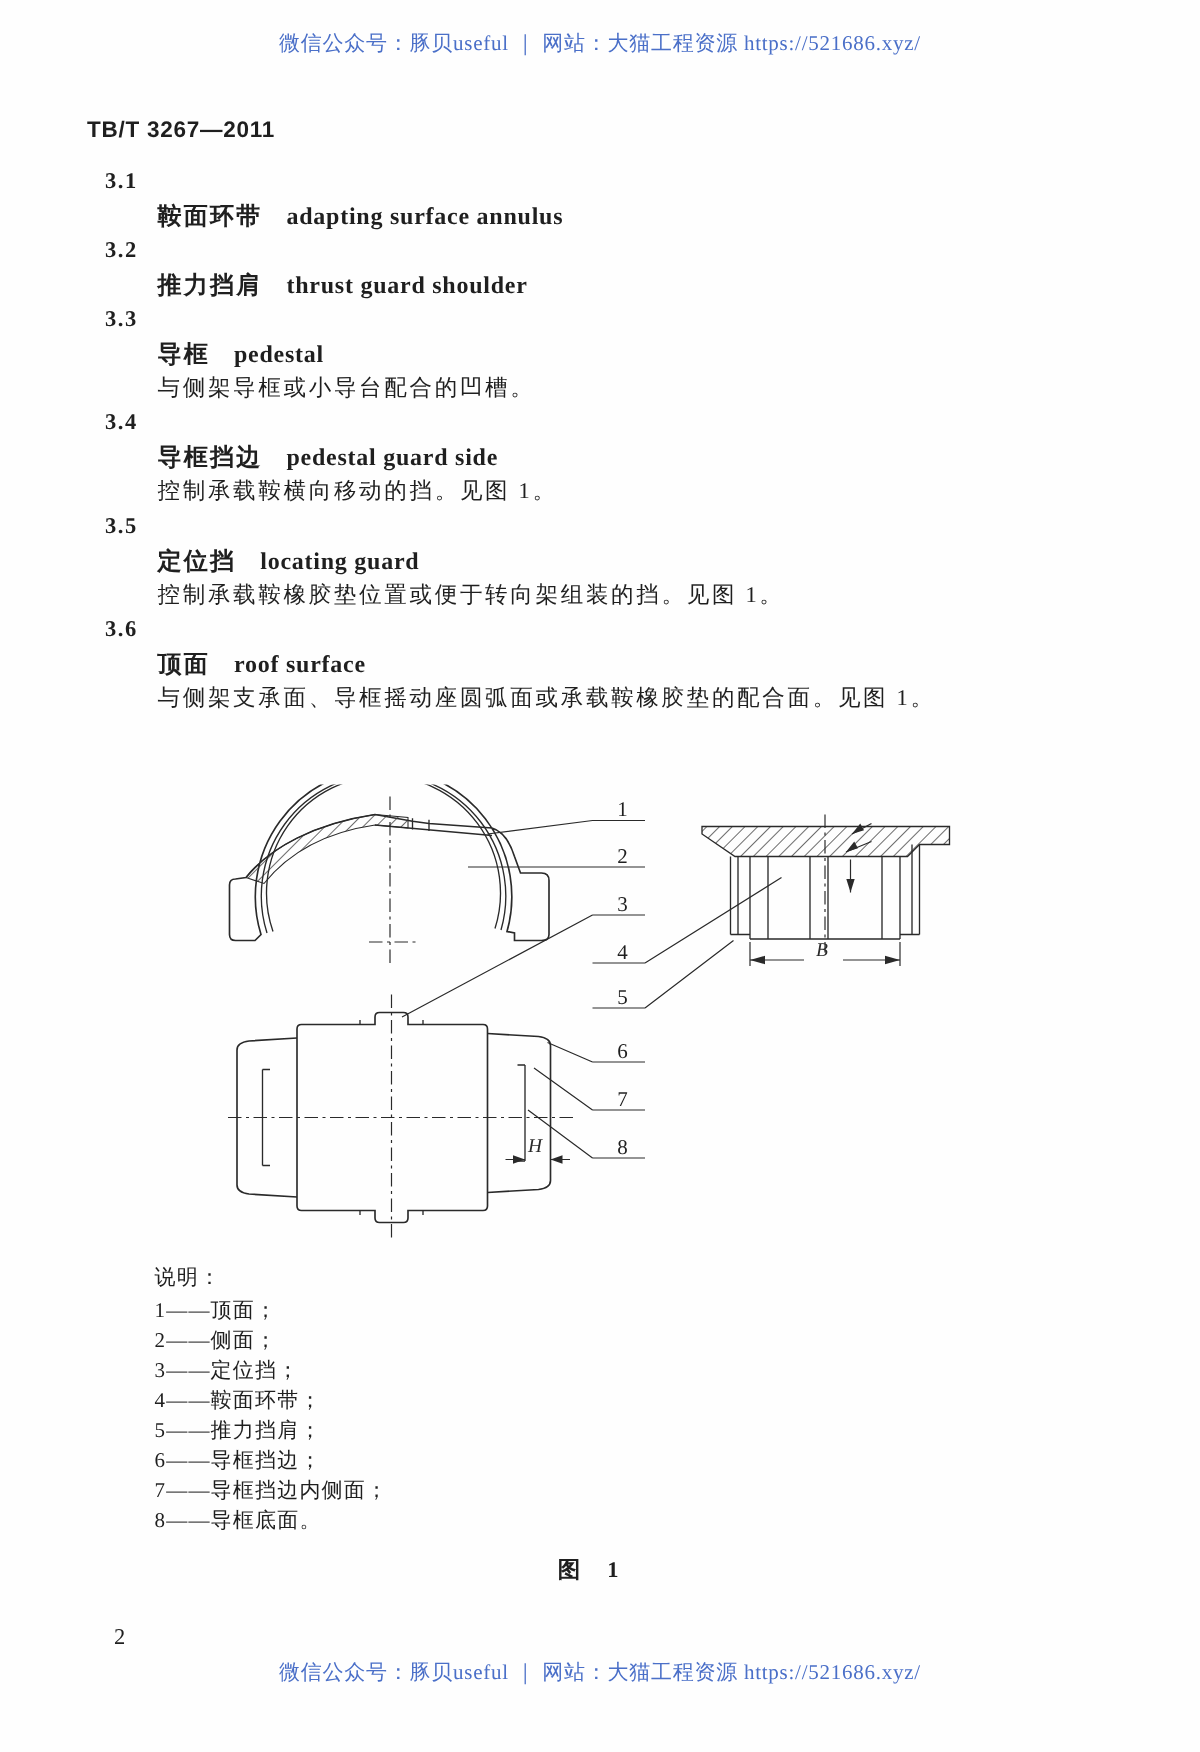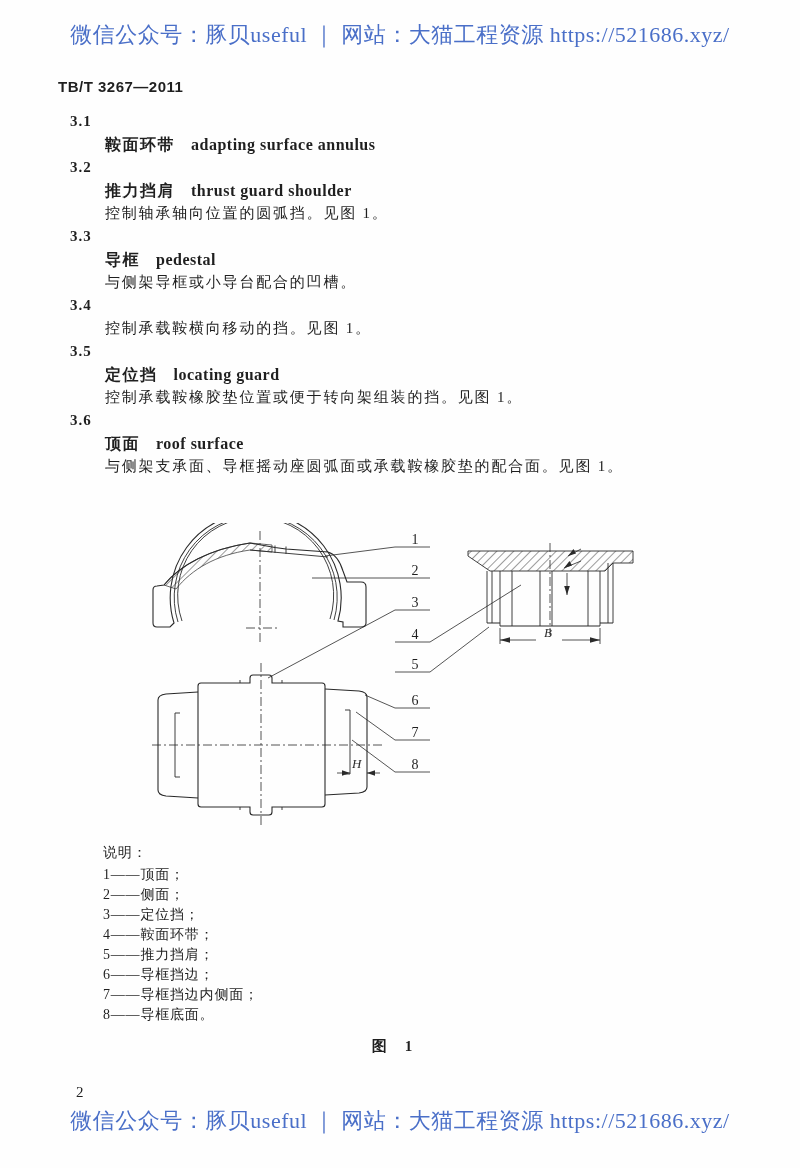--- a/index.html
+++ b/index.html
@@ -3,21 +3,21 @@
 <meta charset="utf-8">
 <style>
   html,body{margin:0;padding:0;}
   body{
     width:800px;height:1168px;position:relative;background:#fefefe;
     font-family:"Liberation Serif","DejaVu Serif",serif;color:#1f1f1f;
     overflow:hidden;
   }
   .watermark{
     position:absolute;left:0;right:0;text-align:center;
-    font-size:22px;letter-spacing:0.5px;
+    font-size:14px;letter-spacing:0.5px;
     font-family:"Liberation Serif","DejaVu Serif",serif;
   }
   .watermark.top{top:20px;}
   .watermark.bottom{top:1106px;}
   .std-number{
     position:absolute;left:58px;top:78px;
     font-family:"Liberation Sans","DejaVu Sans",sans-serif;
     font-weight:bold;font-size:15px;letter-spacing:0.5px;
   }
   .content{position:absolute;left:70px;top:110px;width:680px;}
@@ -54,29 +54,29 @@
 <div class="std-number">TB/T 3267—2011</div>
 
 <div class="content">
   <div class="sec">
     <div class="sec-num">3.1</div>
     <div class="sec-term"><span class="cn">鞍面环带</span><span class="en">adapting surface annulus</span></div>
   </div>
   <div class="sec">
     <div class="sec-num">3.2</div>
     <div class="sec-term"><span class="cn">推力挡肩</span><span class="en">thrust guard shoulder</span></div>
-    <div class="sec-def">控制轴承轴向位置的圆弧挡。见图 1。</div>
   </div>
   <div class="sec">
     <div class="sec-num">3.3</div>
     <div class="sec-term"><span class="cn">导框</span><span class="en">pedestal</span></div>
     <div class="sec-def">与侧架导框或小导台配合的凹槽。</div>
   </div>
   <div class="sec">
     <div class="sec-num">3.4</div>
+    <div class="sec-term"><span class="cn">导框挡边</span><span class="en">pedestal guard side</span></div>
     <div class="sec-def">控制承载鞍横向移动的挡。见图 1。</div>
   </div>
   <div class="sec">
     <div class="sec-num">3.5</div>
     <div class="sec-term"><span class="cn">定位挡</span><span class="en">locating guard</span></div>
     <div class="sec-def">控制承载鞍橡胶垫位置或便于转向架组装的挡。见图 1。</div>
   </div>
   <div class="sec">
     <div class="sec-num">3.6</div>
     <div class="sec-term"><span class="cn">顶面</span><span class="en">roof surface</span></div>

